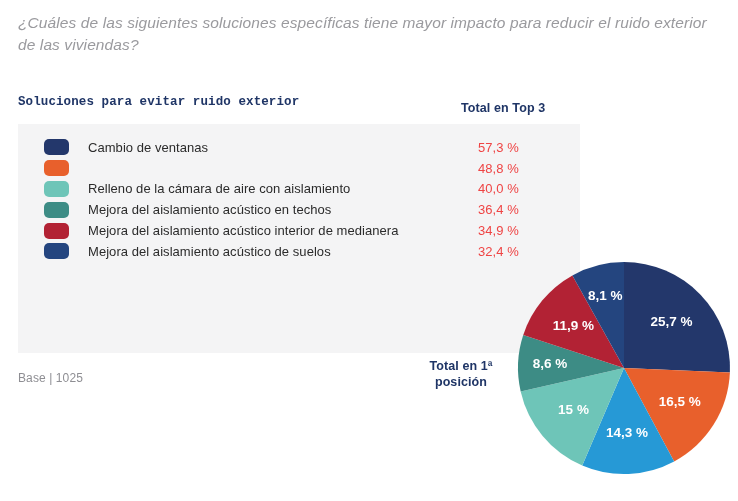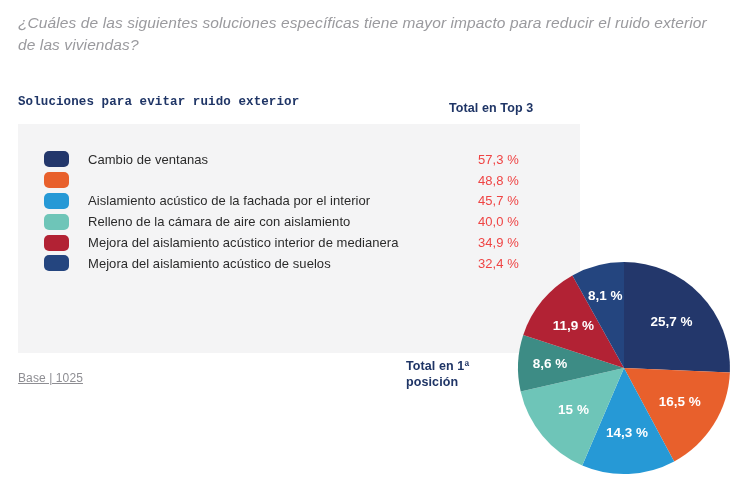--- a/index.html
+++ b/index.html
@@ -27,39 +27,39 @@
     position:absolute;
     left:18px; top:95px;
     font-size:12.5px;
     font-weight:bold;
     color:#1f3566;
     letter-spacing:0.1px;
     font-family:Liberation Mono, monospace;
   }
   .col-head-right {
     position:absolute;
-    left:449px; top:101px;
+    left:461px; top:101px;
     font-size:12.5px;
     font-weight:bold;
     color:#1f3566;
     letter-spacing:0.1px;
   }
 
   
   .panel {
     position:absolute;
     left:18px; top:124px;
     width:562px; height:229px;
     background:#f4f4f5;
   }
 
   
   .legend {
     position:absolute;
-    left:44px; top:149px;
+    left:44px; top:137px;
     width:500px;
   }
   .legend-row {
     position:relative;
     height:20.8px;
     display:flex;
     align-items:center;
   }
   .swatch {
     width:25px; height:16px;
@@ -81,33 +81,33 @@
     letter-spacing:0.05px;
   }
 
   
   .base-note {
     position:absolute;
     left:18px; top:371px;
     font-size:12px;
     color:#8e8e93;
     letter-spacing:0.1px;
-    text-decoration:underline;
   }
 
   
   .col-head-pie {
     position:absolute;
     left:406px; top:359px;
     width:110px;
     font-size:12.5px;
     font-weight:bold;
     color:#1f3566;
     line-height:1.25;
     letter-spacing:0.1px;
+    text-align:center;
   }
 
   
   .pie-wrap {
     position:absolute;
     left:518px; top:262px;
     width:212px; height:212px;
   }
   .pie-svg { display:block; width:212px; height:212px; overflow:visible; }
   .slice-label {
@@ -135,28 +135,28 @@
       <div class="legend-row">
         <div class="swatch" style="background: rgb(35, 55, 107);"></div>
         <div class="legend-label">Cambio de ventanas</div>
         <div class="legend-value">57,3 %</div>
       </div>
       <div class="legend-row">
         <div class="swatch" style="background: rgb(232, 96, 44);"></div>
         <div class="legend-value">48,8 %</div>
       </div>
       <div class="legend-row">
-        <div class="swatch" style="background: rgb(38, 153, 214);"></div>
-        <div class="legend-label">Aislamiento acústico de la fachada por el interior</div>
-        <div class="legend-value">45,7 %</div>
-      </div>
-      <div class="legend-row">
         <div class="swatch" style="background: rgb(110, 197, 184);"></div>
         <div class="legend-label">Relleno de la cámara de aire con aislamiento</div>
         <div class="legend-value">40,0 %</div>
+      </div>
+      <div class="legend-row">
+        <div class="swatch" style="background: rgb(61, 140, 133);"></div>
+        <div class="legend-label">Mejora del aislamiento acústico en techos</div>
+        <div class="legend-value">36,4 %</div>
       </div>
       <div class="legend-row">
         <div class="swatch" style="background: rgb(178, 34, 52);"></div>
         <div class="legend-label">Mejora del aislamiento acústico interior de medianera</div>
         <div class="legend-value">34,9 %</div>
       </div>
       <div class="legend-row">
         <div class="swatch" style="background: rgb(36, 69, 127);"></div>
         <div class="legend-label">Mejora del aislamiento acústico de suelos</div>
         <div class="legend-value">32,4 %</div>

